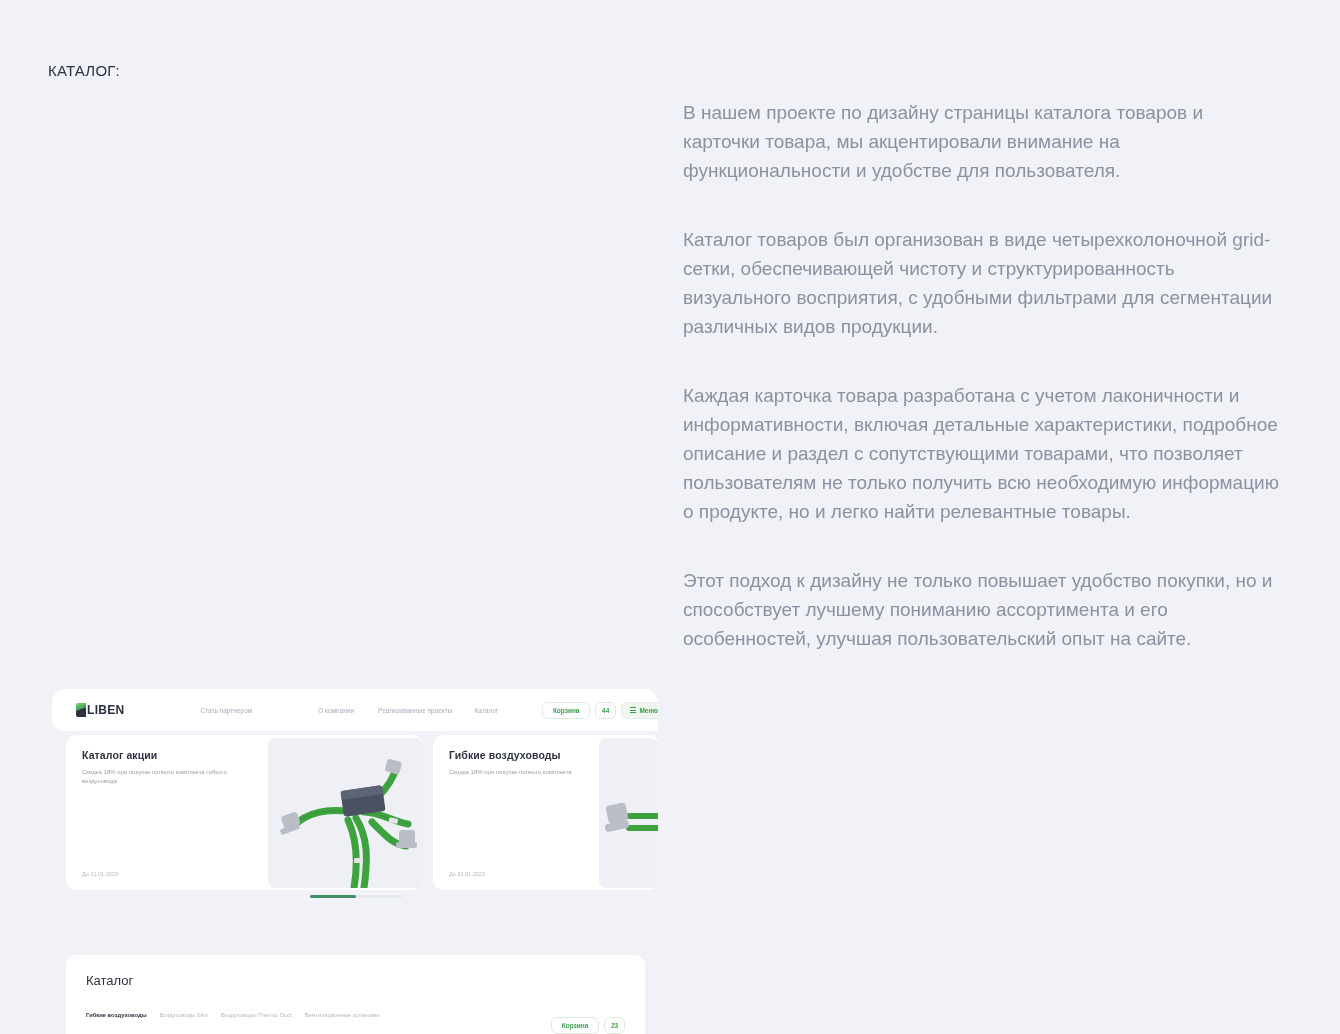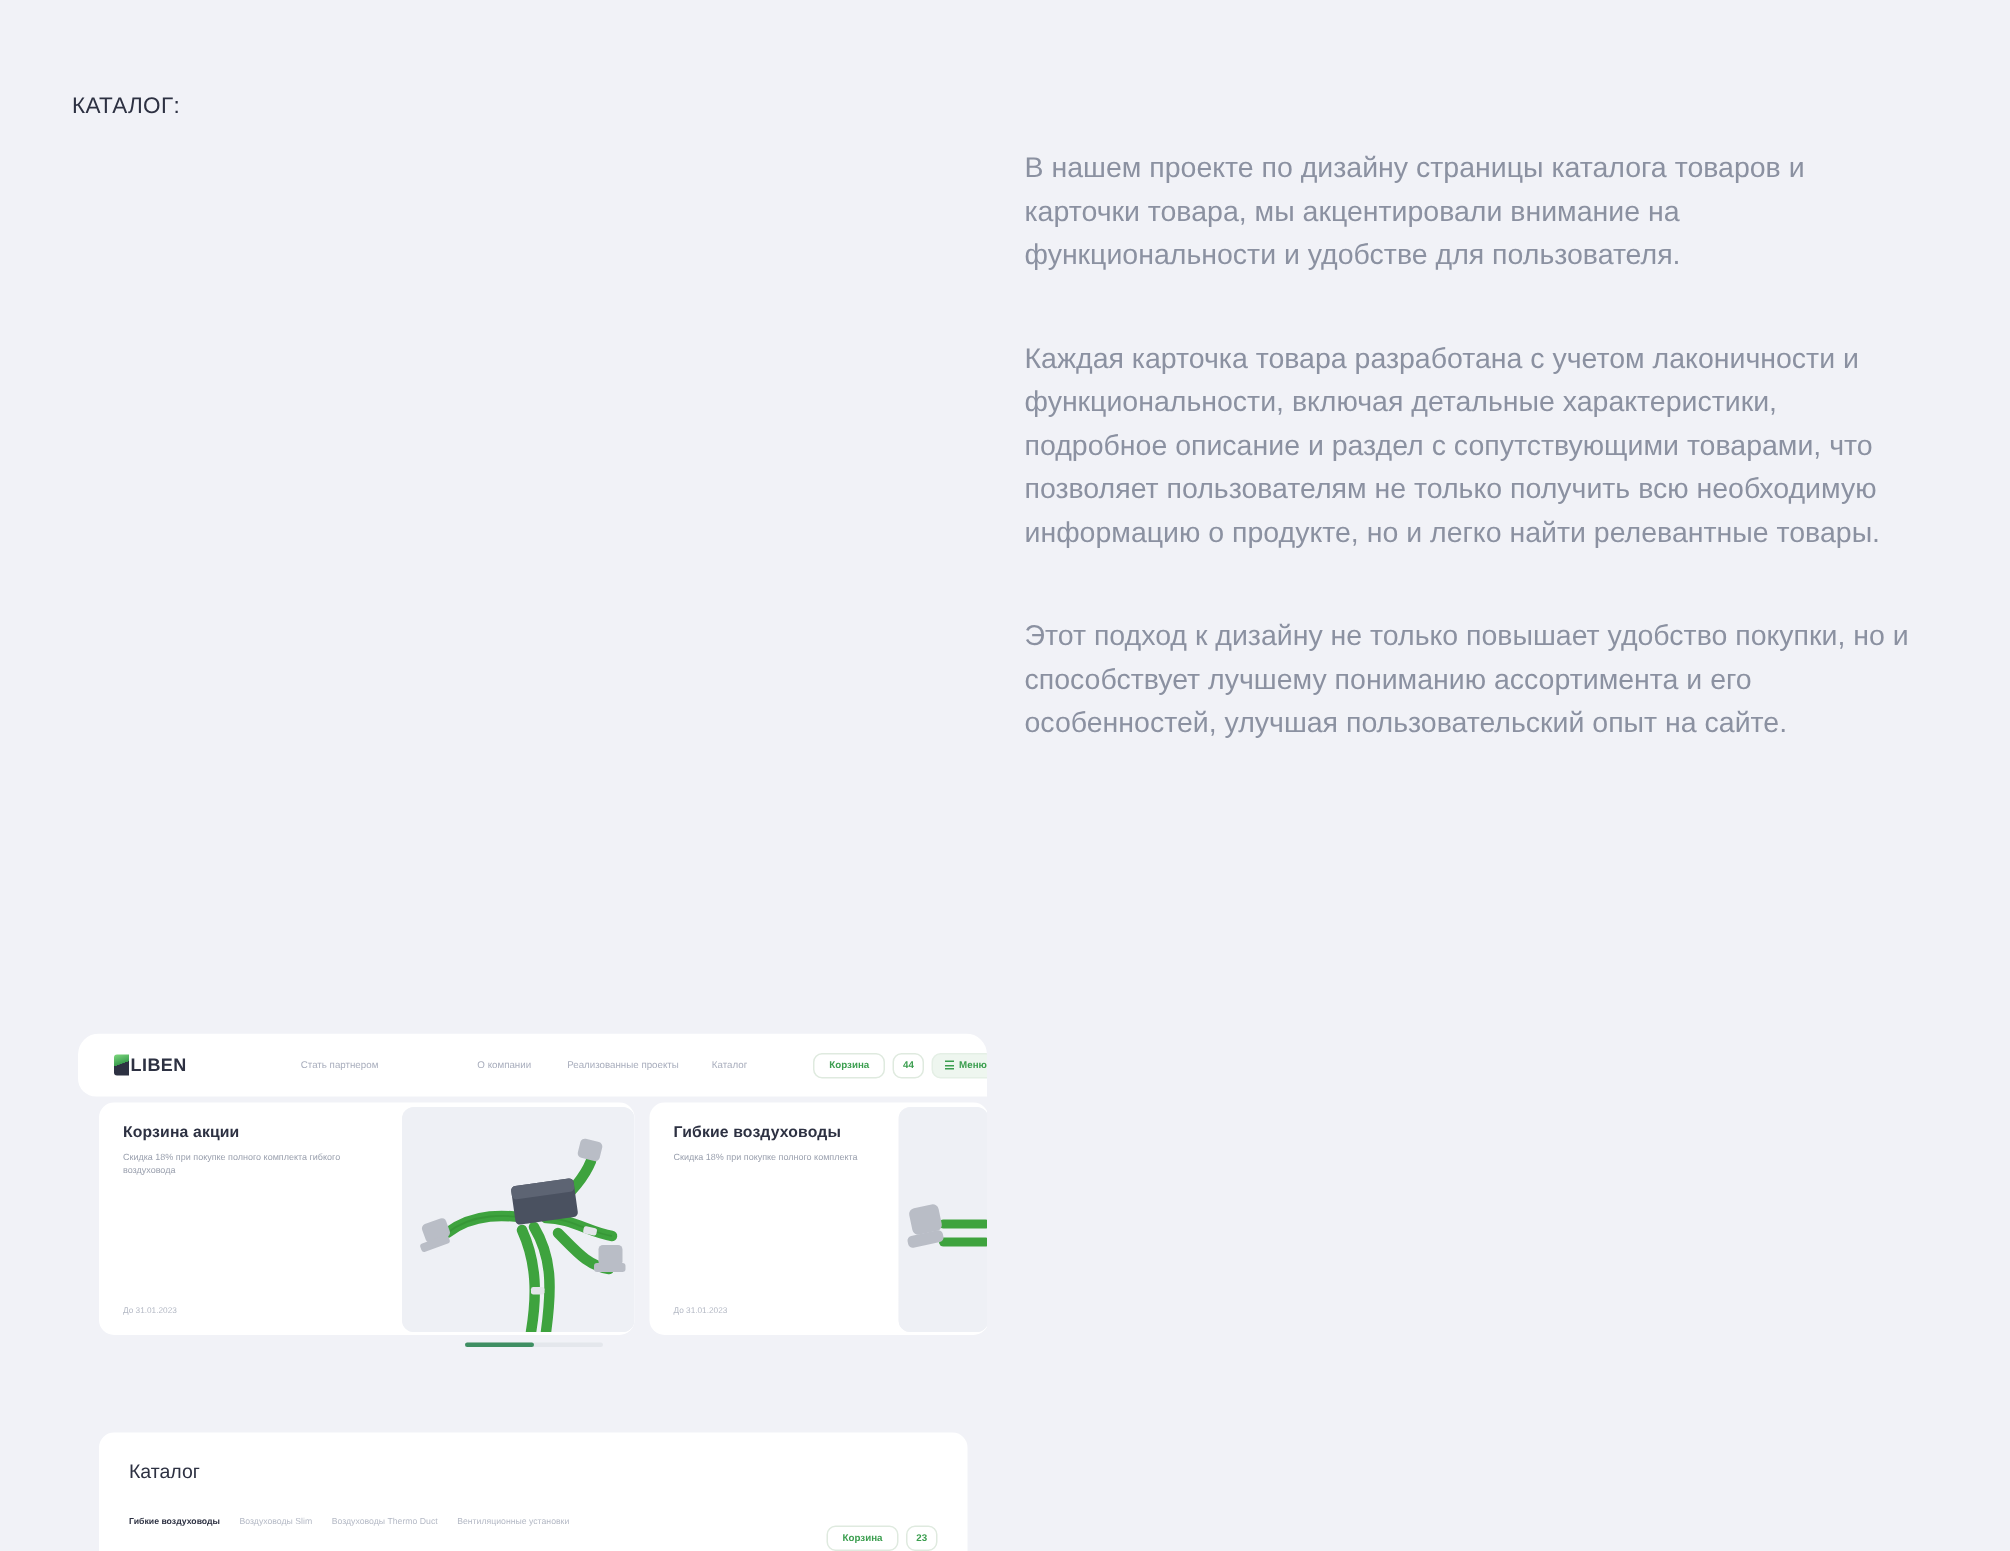--- a/index.html
+++ b/index.html
@@ -141,21 +141,22 @@
 </style>
 </head>
 <body>
 
 <div class="page">
 
   <div class="catalog-label">КАТАЛОГ:</div>
 
   <div class="copy">
     <p>В нашем проекте по дизайну страницы каталога товаров и карточки товара, мы акцентировали внимание на функциональности и удобстве для пользователя.</p>
-    <p>Каждая карточка товара разработана с учетом лаконичности и функциональности, включая детальные характеристики, подробное описание и раздел с сопутствующими товарами, что позволяет пользователям не только получить всю необходимую информацию о продукте, но и легко найти релевантные товары.</p>
+    <p>Каталог товаров был организован в виде четырехколоночной grid-сетки, обеспечивающей чистоту и структурированность визуального восприятия, с удобными фильтрами для сегментации различных видов продукции.</p>
+    <p>Каждая карточка товара разработана с учетом лаконичности и информативности, включая детальные характеристики, подробное описание и раздел с сопутствующими товарами, что позволяет пользователям не только получить всю необходимую информацию о продукте, но и легко найти релевантные товары.</p>
     <p>Этот подход к дизайну не только повышает удобство покупки, но и способствует лучшему пониманию ассортимента и его особенностей, улучшая пользовательский опыт на сайте.</p>
   </div>
 
   <div class="mockup">
 
     <div class="mk-header">
       <div class="mk-logo">
         <span class="logo-mark"></span>
         <span>LIBEN</span>
       </div>
@@ -178,21 +179,21 @@
             </span>
           <span>Меню</span>
         </div>
       </div>
     </div>
 
     <div class="promo-row">
 
       <div class="promo-card c1">
         <div class="promo-text">
-          <div class="promo-title">Корзина акции</div>
+          <div class="promo-title">Каталог акции</div>
           <div class="promo-sub">Скидка 18% при покупке полного комплекта гибкого воздуховода</div>
           <div class="promo-date">До 31.01.2023</div>
         </div>
         <div class="promo-img">
           <svg width="155" height="150" viewBox="0 0 155 150">
             <rect width="155" height="150" fill="#eef0f5"></rect>
             <g stroke="#3ea33e" stroke-width="7" fill="none" stroke-linecap="round">
               <path d="M30 84 C 48 70, 70 72, 84 74"></path>
               <path d="M88 80 C 100 100, 100 120, 96 150"></path>
               <path d="M80 82 C 90 104, 90 126, 86 150"></path>

